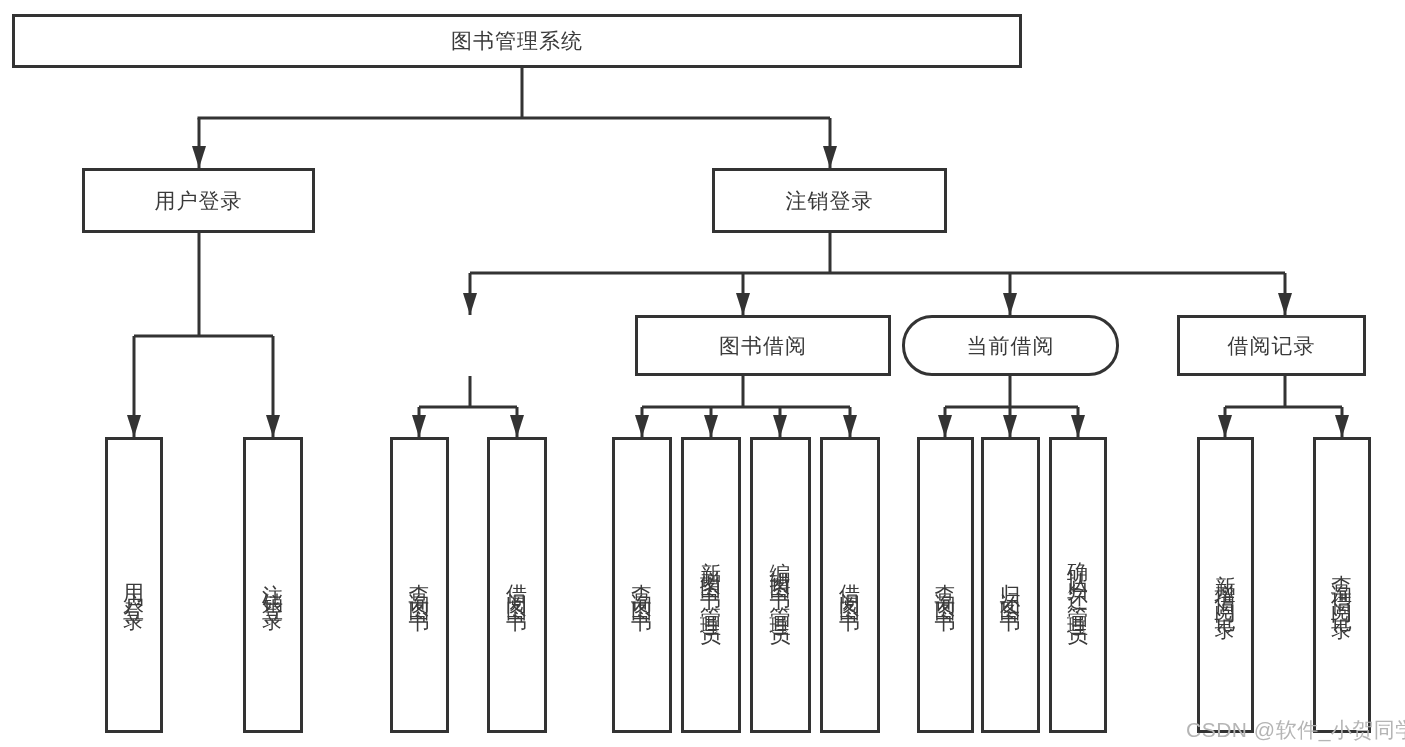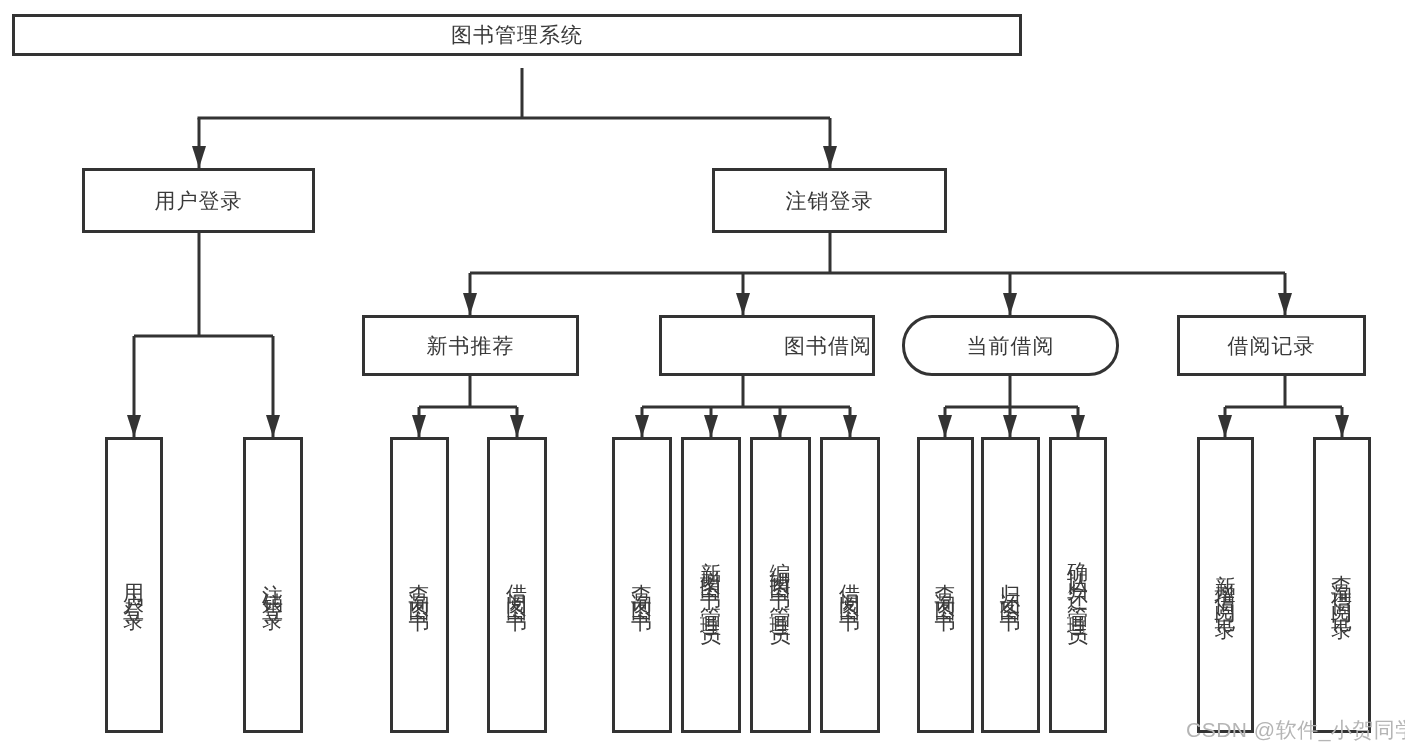--- a/index.html
+++ b/index.html
@@ -86,35 +86,32 @@
       <path d="M780,407 V437" marker-end="url(#arrowhead)"></path>
       <path d="M850,407 V437" marker-end="url(#arrowhead)"></path>
       <path d="M945,407 V437" marker-end="url(#arrowhead)"></path>
       <path d="M1010,407 V437" marker-end="url(#arrowhead)"></path>
       <path d="M1078,407 V437" marker-end="url(#arrowhead)"></path>
       <path d="M1225,407 V437" marker-end="url(#arrowhead)"></path>
       <path d="M1342,407 V437" marker-end="url(#arrowhead)"></path>
     </g>
   </svg>
 
-  <div class="box" style="left:12px; top:14px; width:1010px; height:42px;">
+  <div class="box" style="left:12px; top:14px; width:1010px; height:54px;">
     <span class="h-label">图书管理系统</span>
   </div>
 
   <div class="box" style="left:82px; top:168px; width:233px; height:65px;">
     <span class="h-label">用户登录</span>
   </div>
   <div class="box" style="left:712px; top:168px; width:235px; height:65px;">
     <span class="h-label">注销登录</span>
   </div>
 
-  <div class="box" style="left:362px; top:315px; width:217px; height:61px;">
-    <span class="h-label">新书推荐</span>
-  </div>
-  <div class="box" style="left:659px; top:315px; width:216px; height:61px;justify-content:flex-end;">
+  <div class="box" style="left:635px; top:315px; width:256px; height:61px;">
     <span class="h-label">图书借阅</span>
   </div>
   <div class="box" style="left:902px; top:315px; width:217px; height:61px;border-radius:30px;">
     <span class="h-label">当前借阅</span>
   </div>
   <div class="box" style="left:1177px; top:315px; width:189px; height:61px;">
     <span class="h-label">借阅记录</span>
   </div>
 
   <div class="box" style="left:105px; top:437px; width:58px; height:296px;">

